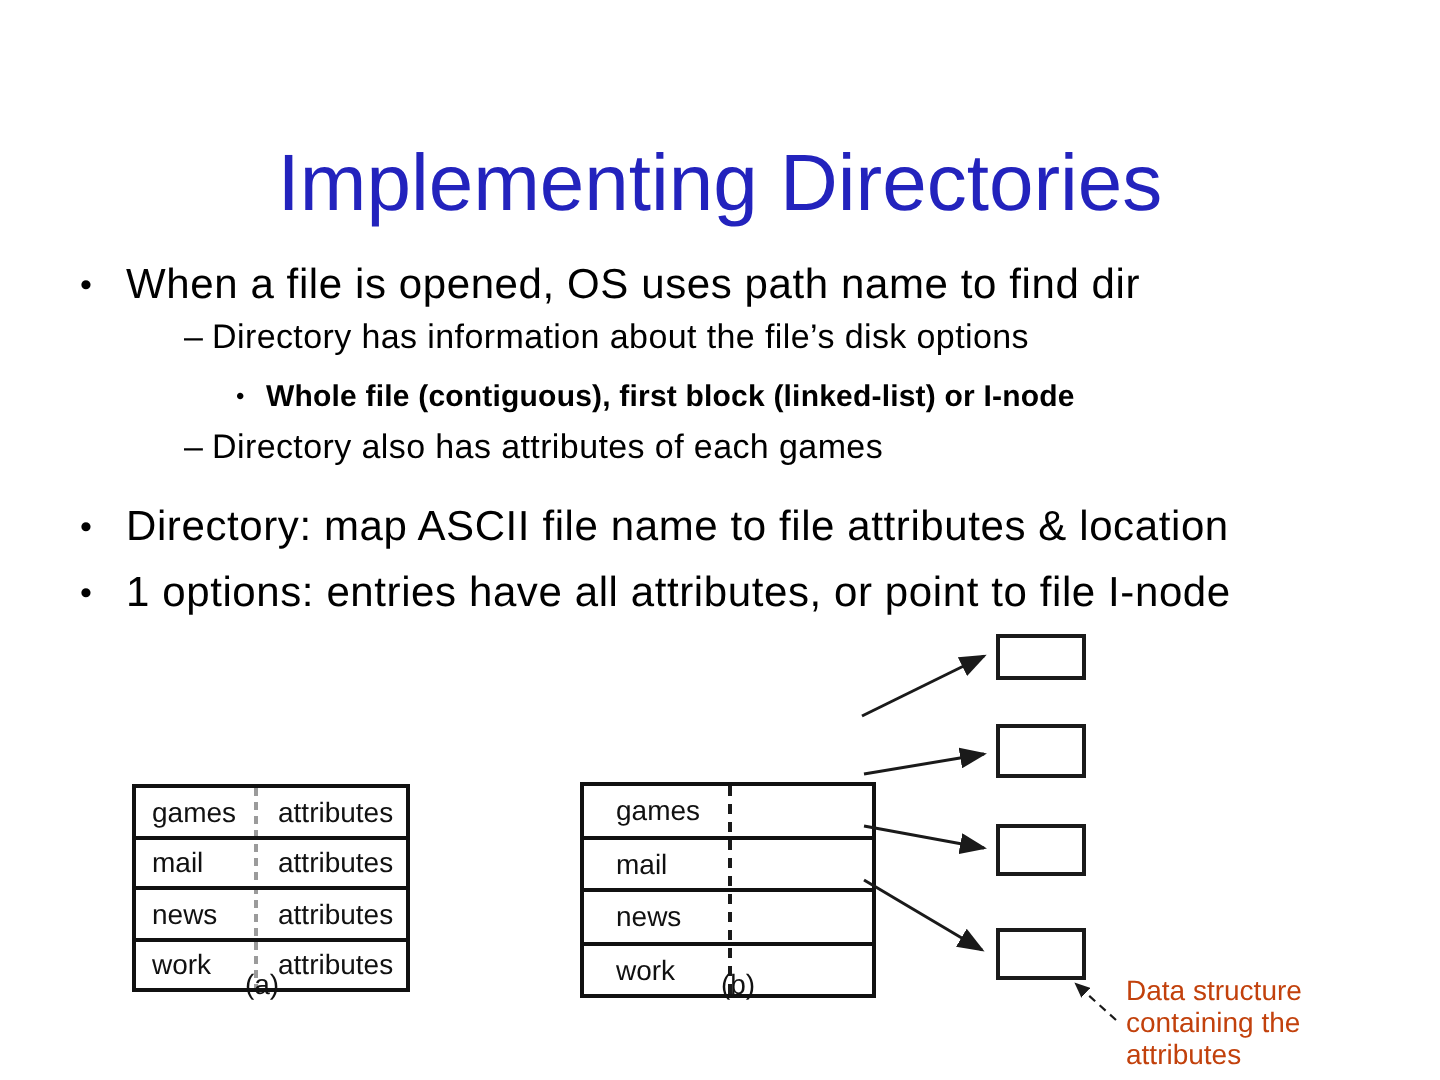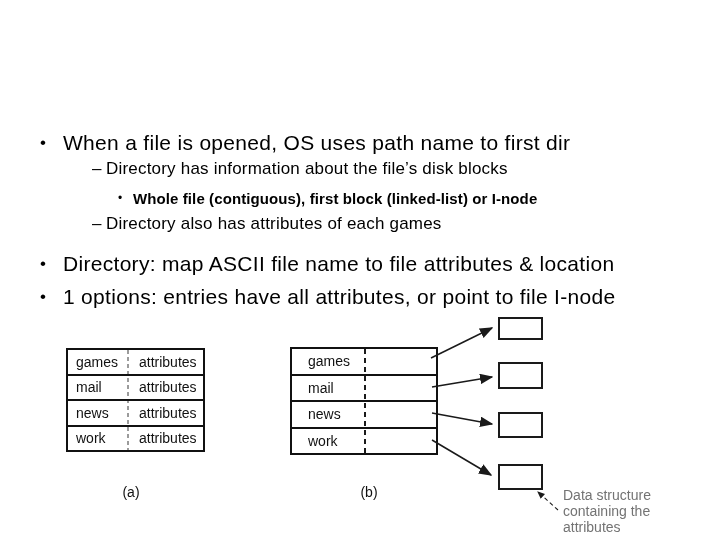--- a/index.html
+++ b/index.html
@@ -11,21 +11,21 @@
 
   .line{position:absolute;display:flex;align-items:flex-start;color:#000;white-space:nowrap;}
   .l1{left:40px;font-size:21px;letter-spacing:.3px;}
   .l1 .marker{width:23px;font-size:17px;padding-top:2px;}
   .l2{left:92px;font-size:17px;letter-spacing:.2px;}
   .l2 .marker{width:14px;}
   .l3{left:118px;font-size:15px;font-weight:bold;letter-spacing:.1px;}
   .l3 .marker{width:15px;font-size:12px;padding-top:1px;font-weight:normal;}
 
   .dirtable{position:absolute;border:2px solid #111;background:#fff;
-            display:flex;flex-direction:column;box-sizing:border-box;}
+            display:flex;flex-direction:column;box-sizing:border-box;margin-top:44px;}
   .table-a{left:66px;top:348px;width:139px;height:104px;}
   .table-b{left:290px;top:347px;width:148px;height:108px;}
   .dirrow{flex:1;position:relative;display:flex;align-items:center;
           font-size:14px;color:#111;}
   .dirrow.sep{border-bottom:2px solid #111;}
   .table-a .name{padding-left:8px;}
   .table-b .name{padding-left:16px;}
   .table-a .value{position:absolute;left:71px;}
   .vdivider{position:absolute;top:0;bottom:0;width:2px;}
   .table-a .vdivider{left:59px;background:repeating-linear-gradient(to bottom,#9b9b9b 0 4px,transparent 4px 7px);}
@@ -35,37 +35,38 @@
   .label-a{left:111px;}
   .label-b{left:349px;}
 
   .inode-box{position:absolute;border:2px solid #1a1a1a;background:#fff;box-sizing:border-box;width:45px;}
   .box-1{left:498px;top:317px;height:23px;}
   .box-2{left:498px;top:362px;height:27px;}
   .box-3{left:498px;top:412px;height:26px;}
   .box-4{left:498px;top:464px;height:26px;}
 
   .caption{position:absolute;left:563px;top:487px;font-size:14px;line-height:16px;
-           color:#737373;white-space:pre-line;}
+           color:#c2410c;white-space:pre-line;}
 
   .arrow-layer{position:absolute;left:0;top:0;width:720px;height:540px;pointer-events:none;}
 </style>
 </head>
 <body>
 
 <div class="slide">
 
+  <div class="title">Implementing Directories</div>
 
   <div class="line l1" style="top:131px;">
     <span class="marker">•</span>
-    <span>When a file is opened, OS uses path name to first dir</span>
+    <span>When a file is opened, OS uses path name to find dir</span>
   </div>
   <div class="line l2" style="top:159px;">
     <span class="marker">–</span>
-    <span>Directory has information about the file’s disk blocks</span>
+    <span>Directory has information about the file’s disk options</span>
   </div>
   <div class="line l3" style="top:190px;">
     <span class="marker">•</span>
     <span>Whole file (contiguous), first block (linked-list) or I-node</span>
   </div>
   <div class="line l2" style="top:214px;">
     <span class="marker">–</span>
     <span>Directory also has attributes of each games</span>
   </div>
   <div class="line l1" style="top:252px;">

